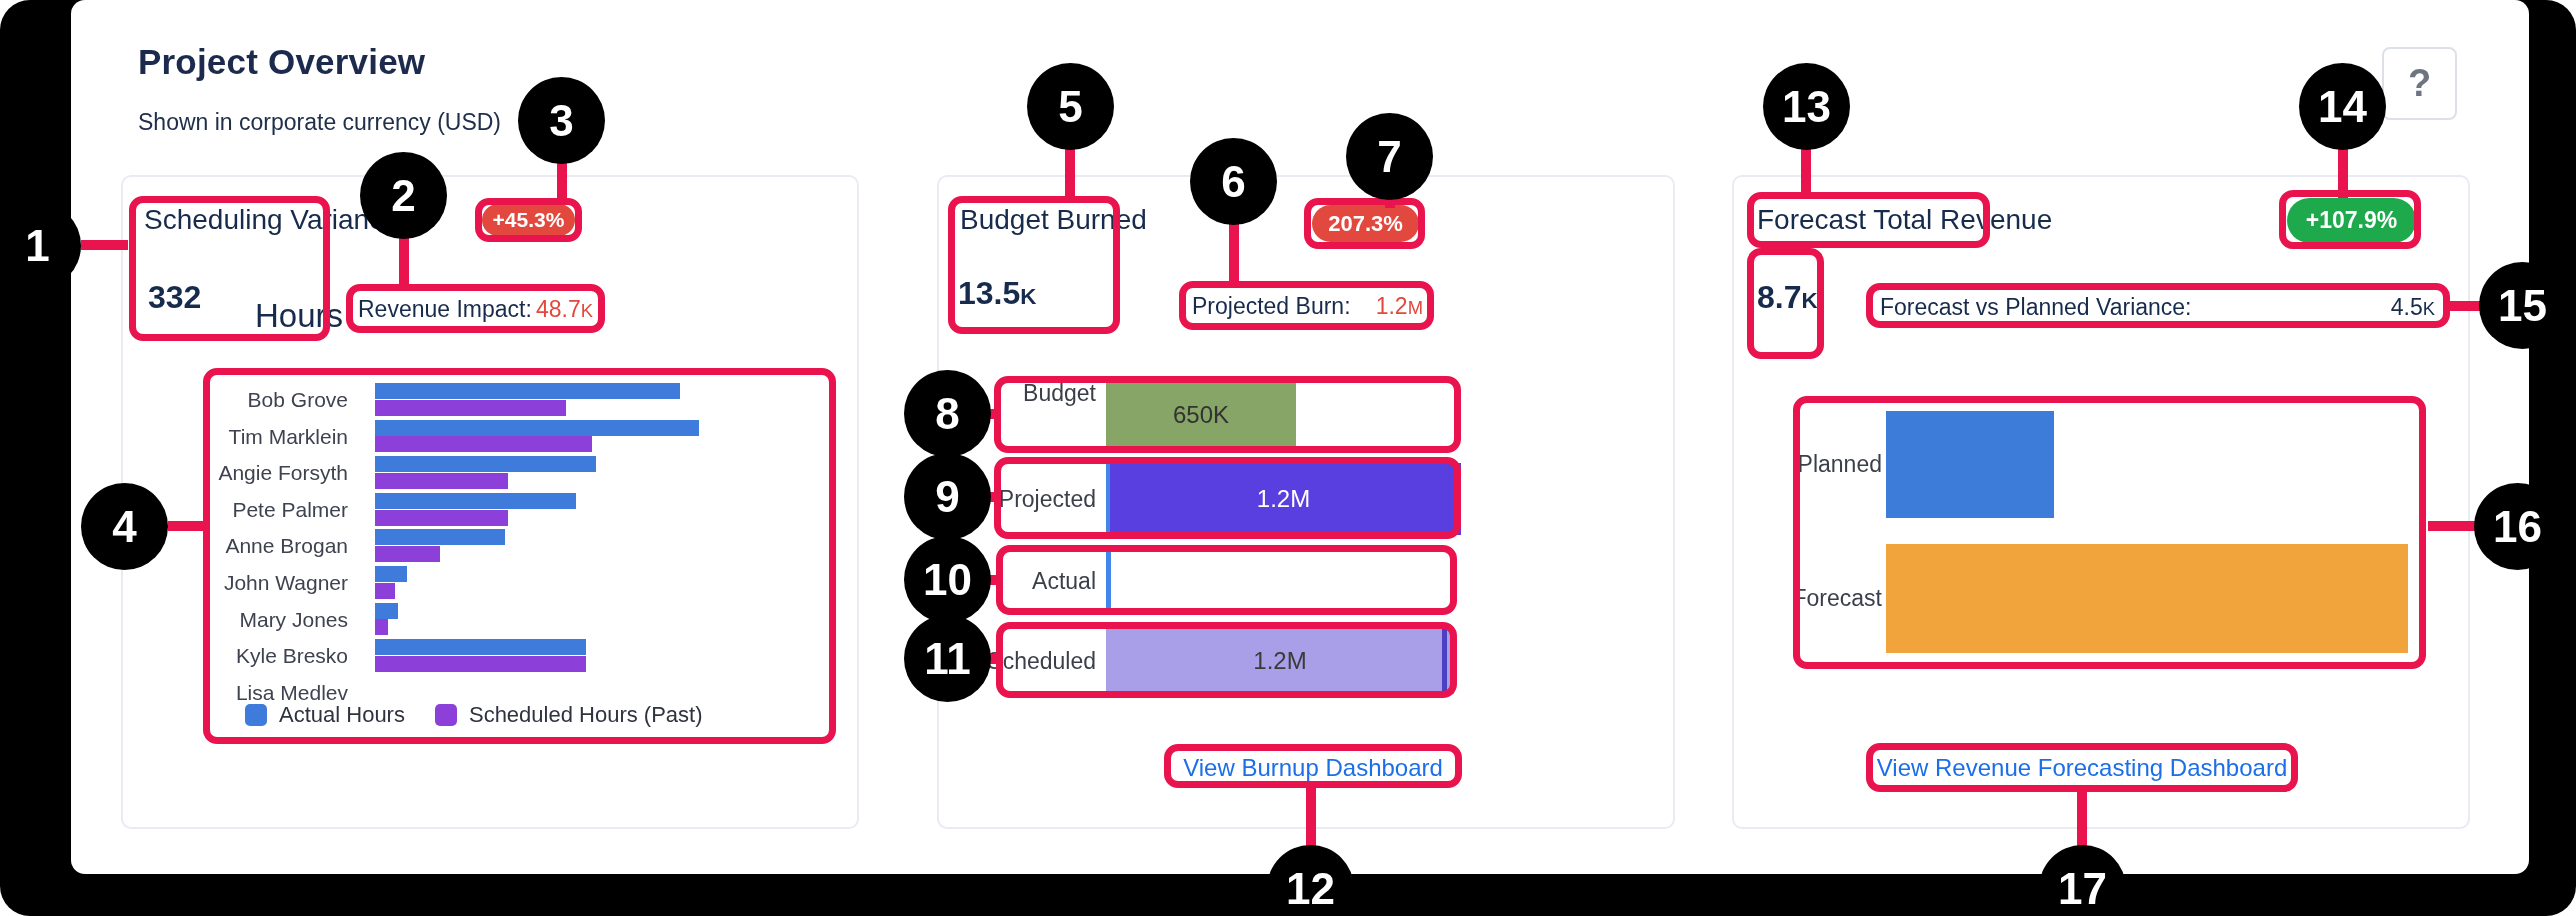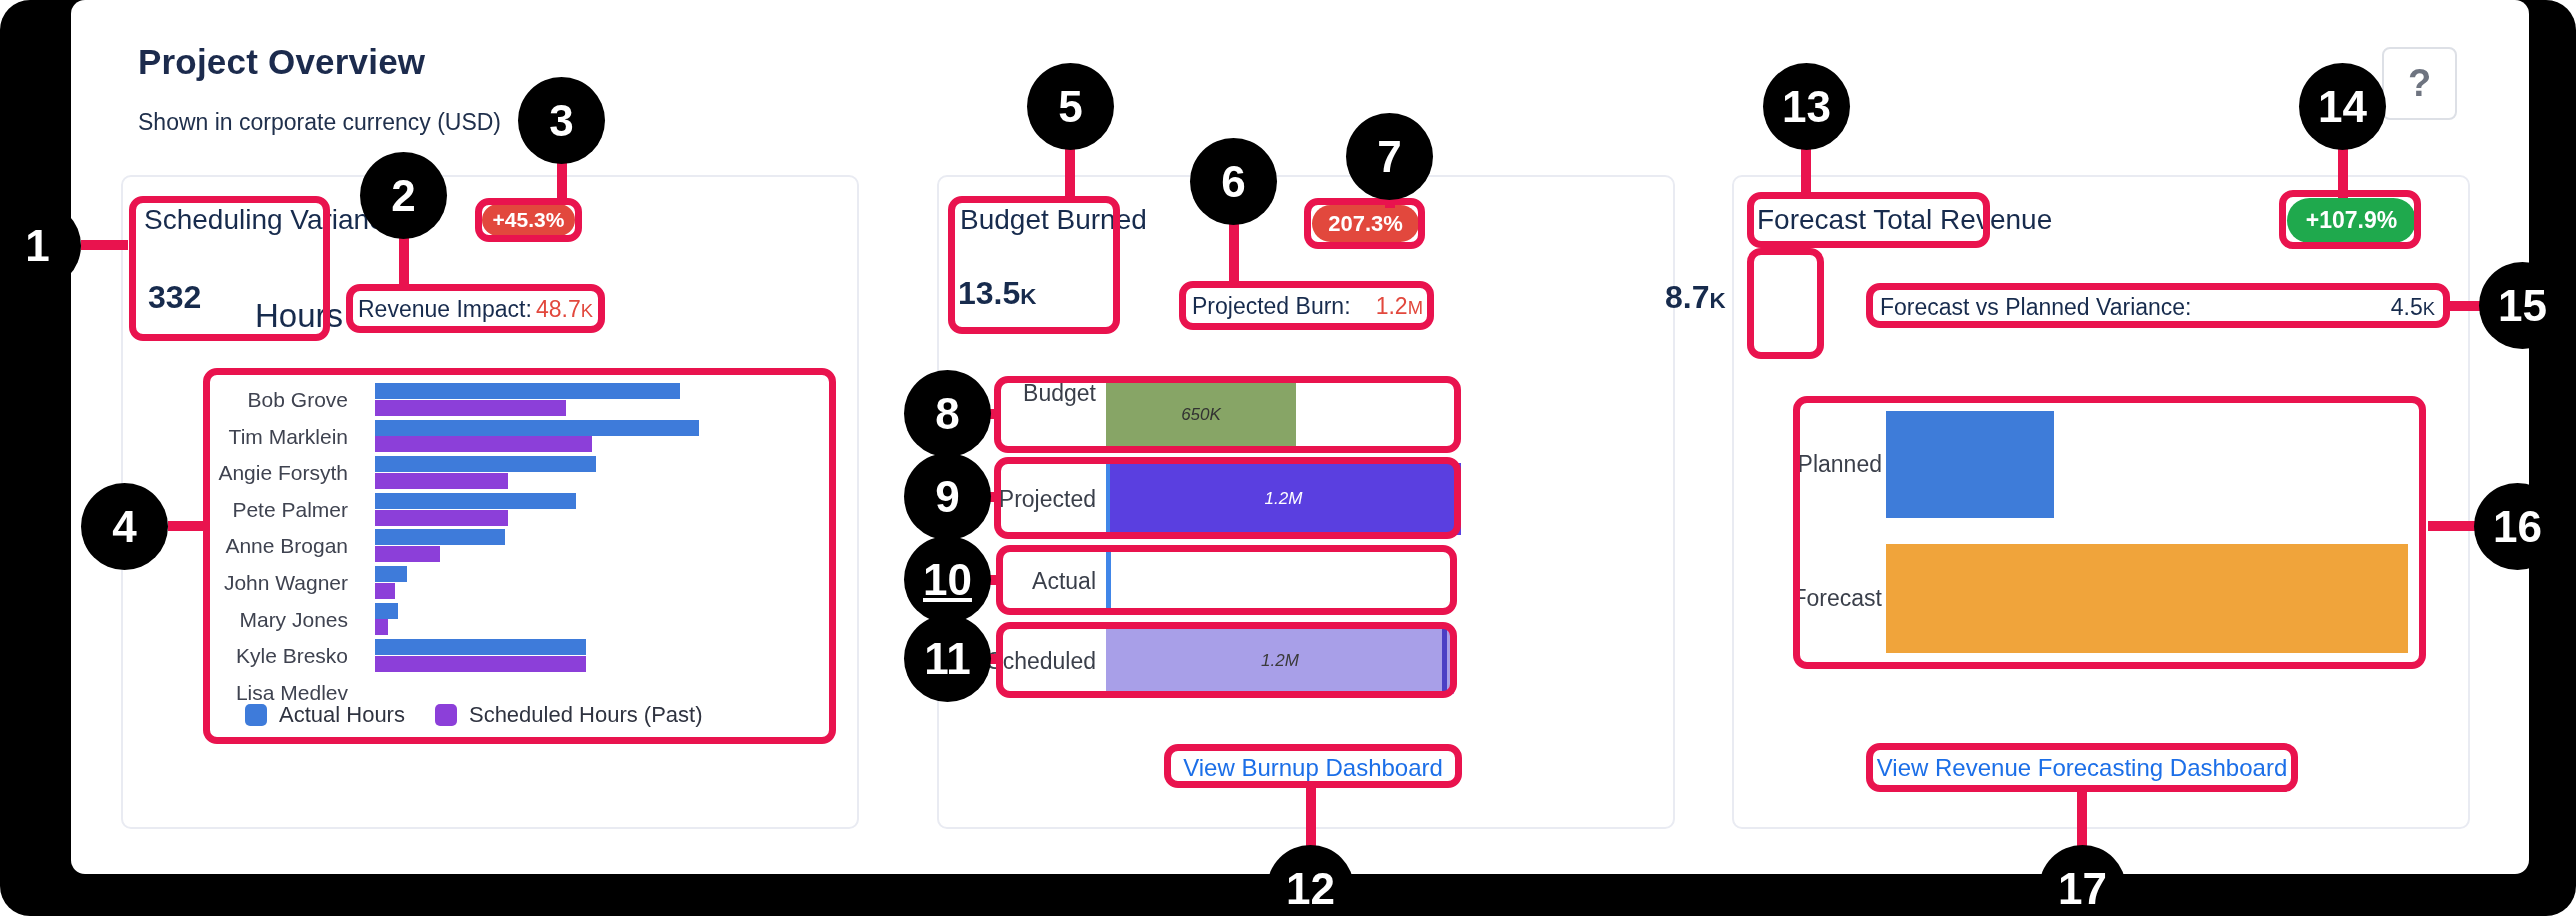--- a/index.html
+++ b/index.html
@@ -22,21 +22,21 @@
   .kv-value .sfx { font-size:80%; }
   .red-text { color:#e2483d; }
   .dark-text { color:#172b4d; }
   .badge { position:absolute; display:flex; align-items:center; justify-content:center;
            color:#fff; font-weight:700; border-radius:988px; }
   .link { font-size:24px; font-weight:500; color:#1c6fe8; white-space:nowrap; }
   .bar-row-label { font-size:23px; color:#3a3f4a; }
   .person-name { font-size:21px; color:#3f4350; text-align:right; white-space:nowrap; }
   .legend-label { font-size:22px; color:#2f3340; }
   .legend-swatch { width:22px; height:22px; border-radius:5px; display:inline-block; }
-  .bar-value { font-size:17px; font-weight:500;font-style:italic; }
+  .bar-value { font-size:24px; font-weight:500; }
   
   .ann-box { position:absolute; border:7px solid #e9134e; border-radius:14px; pointer-events:none; }
   .ann-line { position:absolute; background:#e9134e; pointer-events:none; }
   .ann-circle { position:absolute; width:87px; height:87px; background:#000; border-radius:50%;
                 display:flex; align-items:center; justify-content:center;
                 color:#fff; font-size:44px; font-weight:700; pointer-events:none; }
 </style>
 </head>
 <body>
 
@@ -117,21 +117,21 @@
       <div style="position: absolute; left: 1106px; top: 551px; width: 5px; height: 60px; background: rgb(65, 134, 232); display: flex; align-items: center; justify-content: center;"></div>
       <div class="bar-row-label" style="position: absolute; left: 1001px; top: 623px; width: 95px; height: 76px; display: flex; align-items: center; justify-content: flex-end;">Scheduled</div>
       <div style="position: absolute; left: 1106px; top: 628px; width: 348px; height: 66px; background: rgb(168, 159, 232); display: flex; align-items: center; justify-content: center;">
         <div class="bar-value" style="color: rgb(58, 58, 58);">1.2M</div>
       </div>
       <div style="position: absolute; left: 1442px; top: 628px; width: 5px; height: 66px; background: rgb(75, 63, 196);"></div>
     </div>
   <div class="abs link" style="left:1313px; top:754px; transform:translateX(-50%);">View Burnup Dashboard</div>
 
   <div class="abs card-title" style="left:1757px; top:204px;">Forecast Total Revenue</div>
-  <div class="abs big-num" style="left:1665px; top:279px;">
+  <div class="abs big-num" style="left:1757px; top:279px;">
     <span>8.7</span><span class="sfx">K</span>
   </div>
   <div class="badge" style="left:2287px; top:198px; width:129px; height:45px; background:#1fa94d; font-size:23px;">+107.9%</div>
   <div class="abs kv-label" style="left:1880px; top:294px;">Forecast vs Planned Variance:</div>
   <div class="abs kv-value dark-text" style="left:2295px; top:294px; width:140px; text-align:right;">
     <span>4.5</span><span class="sfx">K</span>
   </div>
   <div class="abs" id="forecast-chart">
       <div class="bar-row-label" style="position: absolute; left: 1793px; top: 411px; width: 89px; height: 107px; display: flex; align-items: center; justify-content: flex-end;">Planned</div>
       <div style="position: absolute; left: 1886px; top: 411px; width: 168px; height: 107px; background: rgb(62, 124, 217);"></div>
@@ -178,21 +178,21 @@
       <div class="ann-line" style="left: 2077px; top: 791px; width: 10px; height: 57px;"></div>
       <div class="ann-circle" style="left: -6px; top: 202px;">1</div>
       <div class="ann-circle" style="left: 360px; top: 152px;">2</div>
       <div class="ann-circle" style="left: 518px; top: 77px;">3</div>
       <div class="ann-circle" style="left: 81px; top: 483px;">4</div>
       <div class="ann-circle" style="left: 1027px; top: 63px;">5</div>
       <div class="ann-circle" style="left: 1190px; top: 138px;">6</div>
       <div class="ann-circle" style="left: 1346px; top: 113px;">7</div>
       <div class="ann-circle" style="left: 904px; top: 370px;">8</div>
       <div class="ann-circle" style="left: 904px; top: 453px;">9</div>
-      <div class="ann-circle" style="left: 904px; top: 536px; text-decoration: underline;">10</div>
+      <div class="ann-circle" style="left: 904px; top: 536px;">10</div>
       <div class="ann-circle" style="left: 904px; top: 615px;">11</div>
       <div class="ann-circle" style="left: 1267px; top: 845px;">12</div>
       <div class="ann-circle" style="left: 1763px; top: 63px;">13</div>
       <div class="ann-circle" style="left: 2299px; top: 63px;">14</div>
       <div class="ann-circle" style="left: 2479px; top: 262px;">15</div>
       <div class="ann-circle" style="left: 2474px; top: 483px;">16</div>
       <div class="ann-circle" style="left: 2039px; top: 845px;">17</div>
     </div>
 </div>
 

